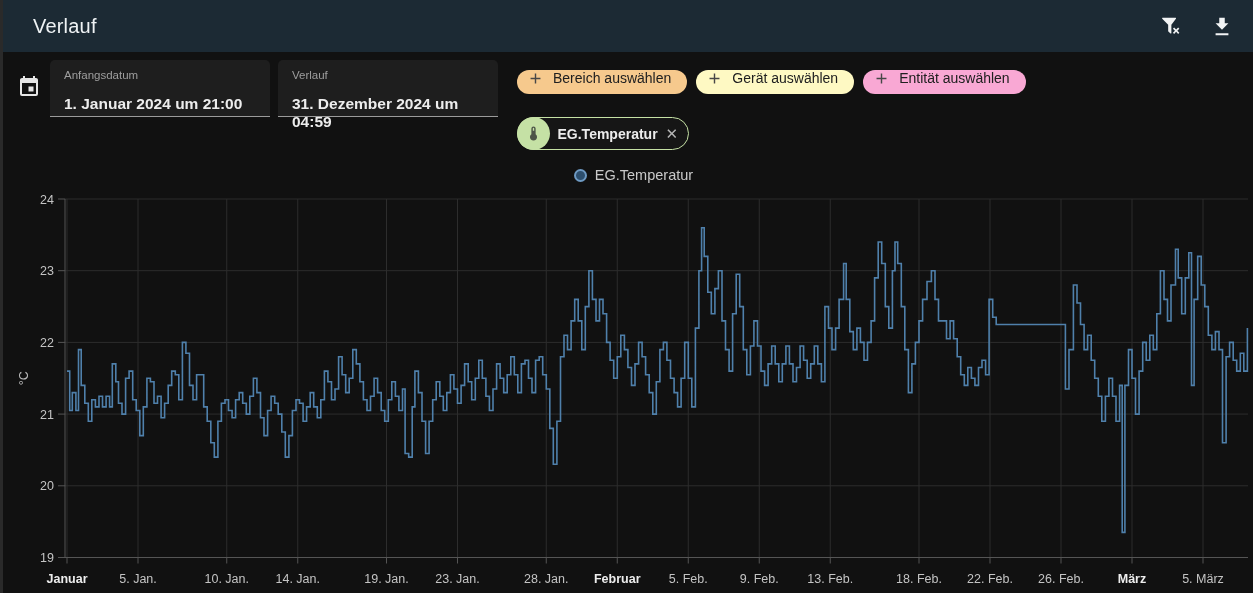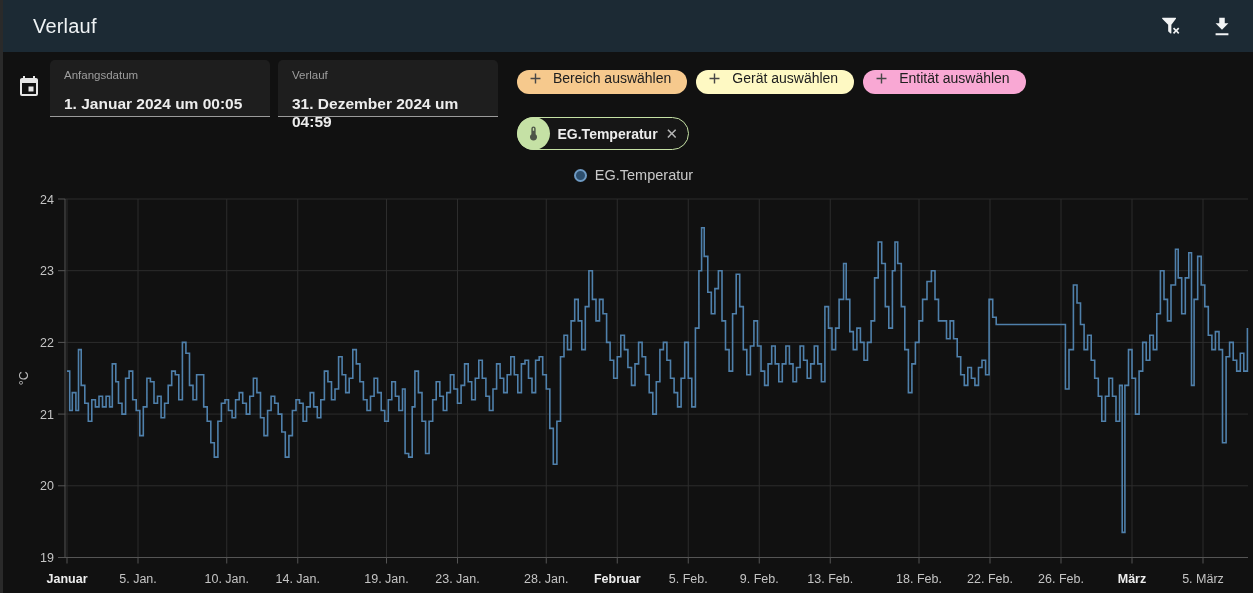--- a/index.html
+++ b/index.html
@@ -161,21 +161,21 @@
 </header>
 
 <button class="calendar-btn">
   <svg viewBox="0 0 24 24">
     <path d="M19,19H5V8H19M19,3H18V1H16V3H8V1H6V3H5C3.89,3 3,3.9 3,5V19A2,2 0 0,0 5,21H19A2,2 0 0,0 21,19V5C21,3.9 20.11,3 19,3M16.5,11.5H11.5V16.5H16.5V11.5Z"></path>
   </svg>
 </button>
 
 <div class="date-field" id="start-field">
   <span class="flabel">Anfangsdatum</span>
-  <span class="fvalue">1. Januar 2024 um 00:05</span>
+  <span class="fvalue">1. Januar 2024 um 21:00</span>
 </div>
 <div class="date-field" id="end-field">
   <span class="flabel">Verlauf</span>
   <span class="fvalue">31. Dezember 2024 um 04:59</span>
 </div>
 
 <div class="chips-row">
   <button class="add-chip" style="background: rgb(246, 201, 141);">
     <svg viewBox="0 0 24 24">
         <path d="M19,13H13V19H11V13H5V11H11V5H13V11H19V13Z"></path>

